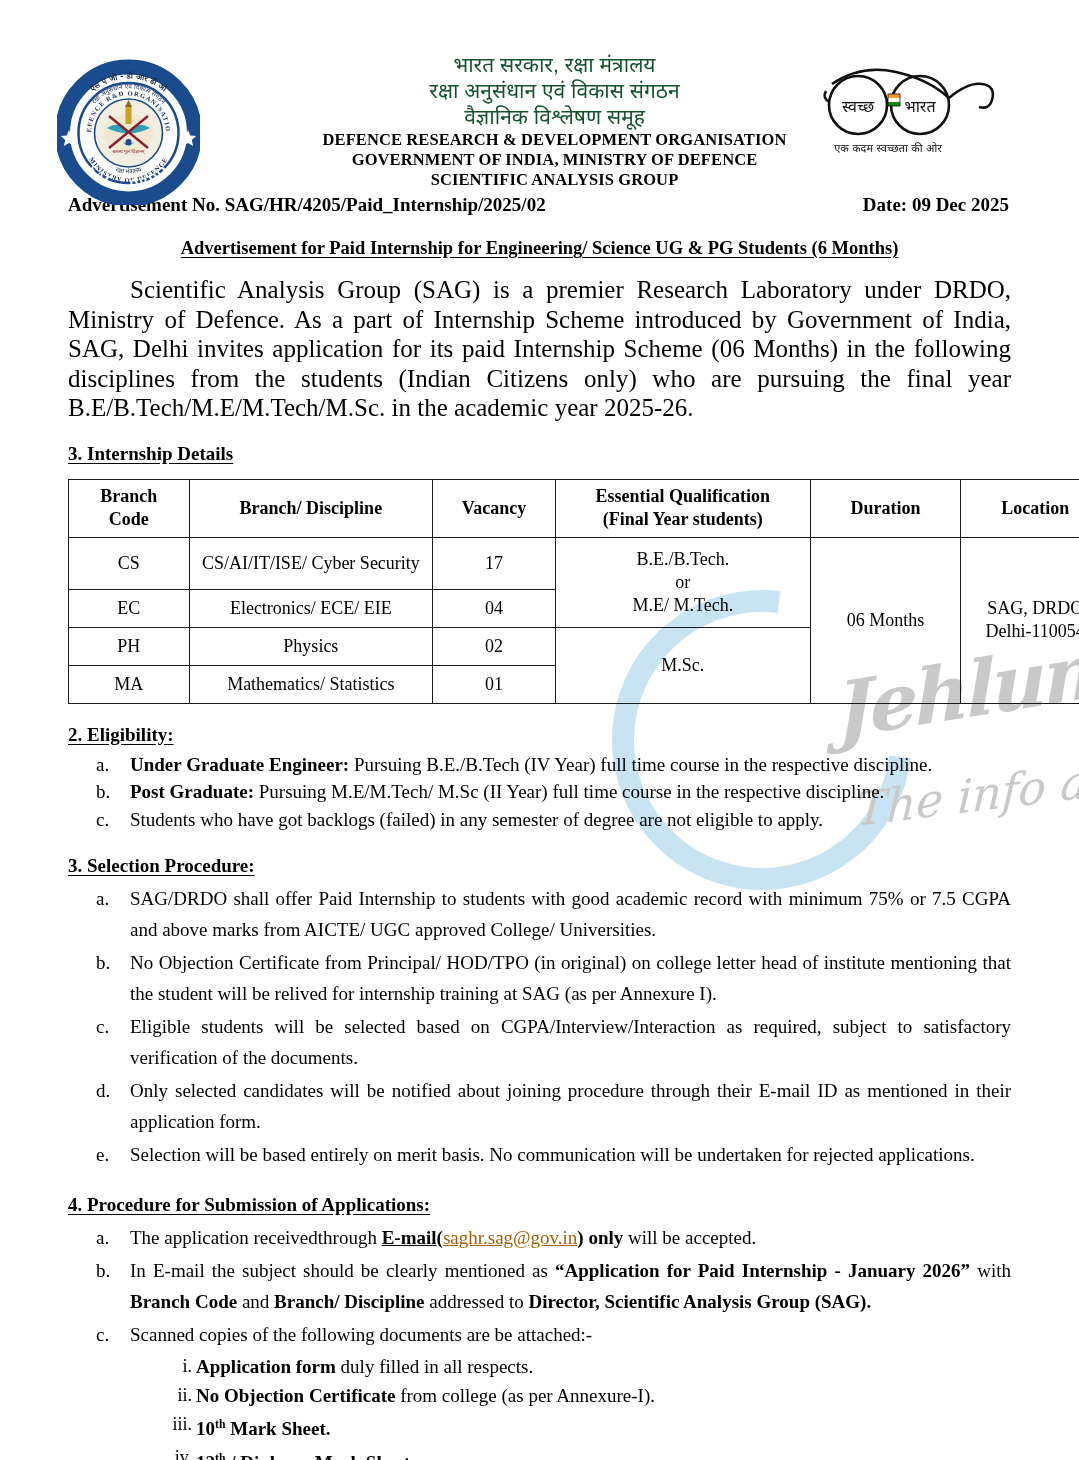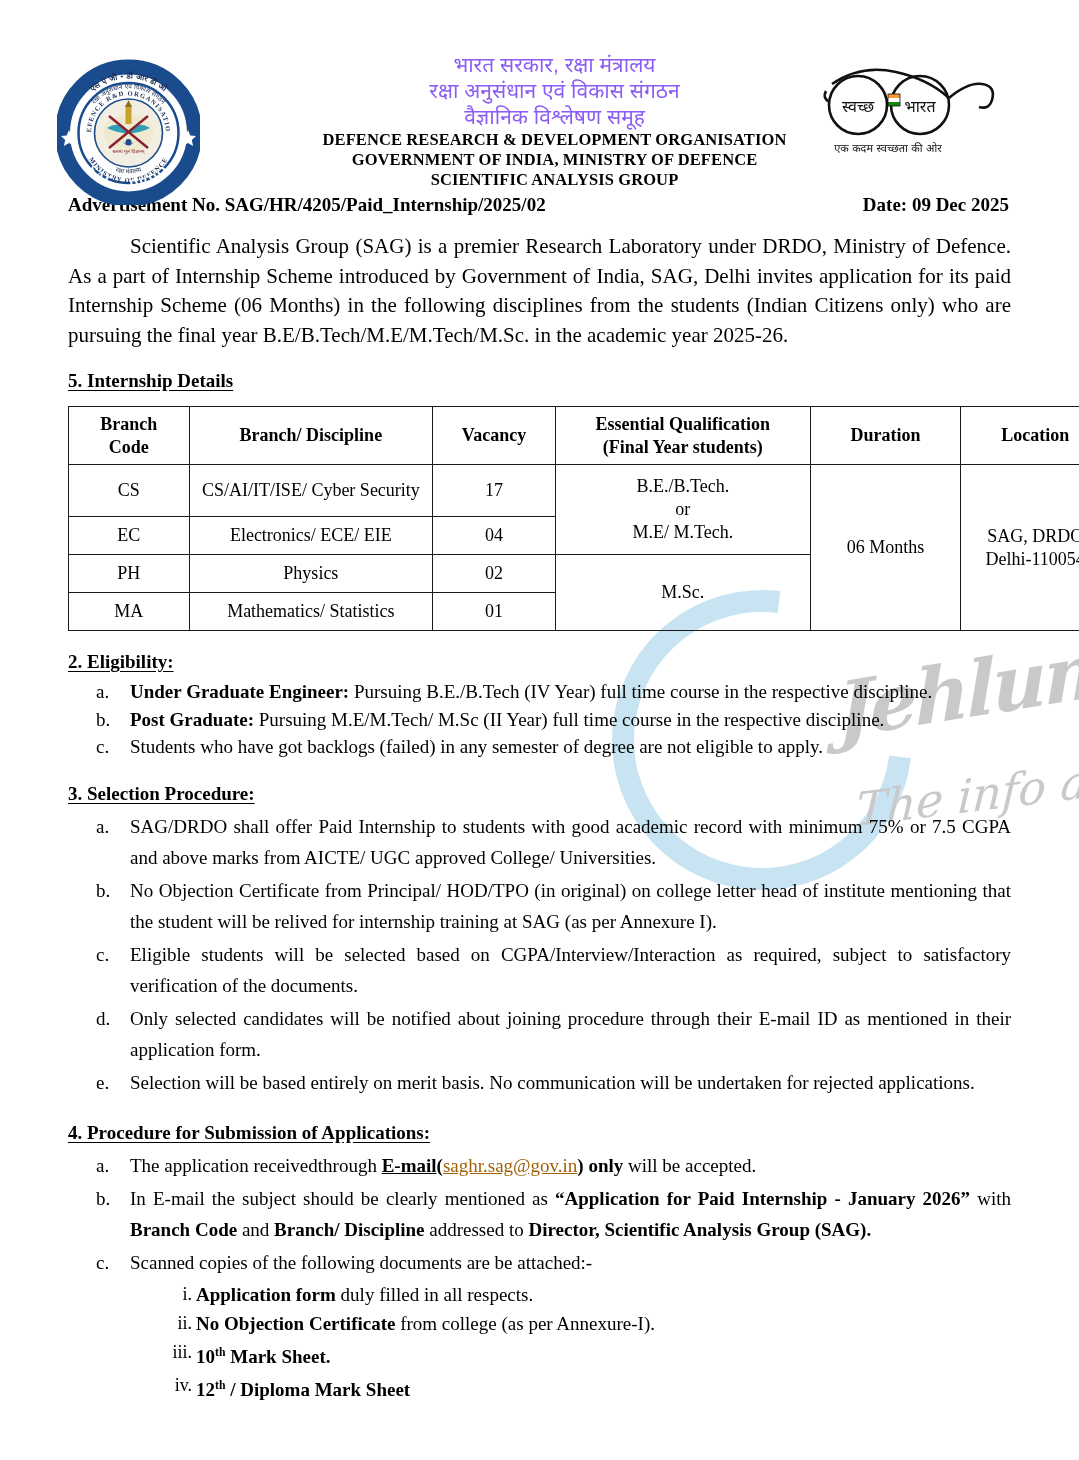--- a/index.html
+++ b/index.html
@@ -46,21 +46,21 @@
   .content { position:relative; z-index:2; }
 
   
   .header { position:relative; height:170px; padding-top:52px; }
   .logo-left { position:absolute; left:57px; top:58px; width:143px; height:147px; }
   .logo-right { position:absolute; left:816px; top:58px; width:192px; height:110px; }
 
   .header-text { text-align:center; margin:0 auto; width:560px; padding-left:30px; }
   .hindi-line {
     font-family:"Liberation Sans","DejaVu Sans",sans-serif;
-    font-size:21px; line-height:26px; color:#8b5cf6;
+    font-size:21px; line-height:26px; color:#14532d;
   }
   .eng-line {
     font-family:"Liberation Serif","DejaVu Serif",serif;
     font-weight:bold; font-size:16.5px; line-height:20px;
     letter-spacing:.1px;
   }
 
   
   .advert-row {
     display:flex; justify-content:space-between; align-items:baseline;
@@ -69,21 +69,21 @@
   }
 
   .title-center {
     text-align:center; margin:22px 0 0 0;
     font-weight:bold; font-size:18.5px;
   }
   .title-center span { text-decoration:underline; text-underline-offset:3px; }
 
   .intro {
     margin:16px 68px 0 68px;
-    font-size:21px; line-height:29.5px;
+    font-size:25px; line-height:29.5px;
     text-align:justify; text-justify:inter-word;
     text-indent:62px;
   }
 
   .sec-head {
     margin:20px 0 0 68px;
     font-weight:bold; font-size:19px;
   }
   .sec-head span { text-decoration:underline; text-underline-offset:3px; }
 
@@ -244,25 +244,28 @@
         <div class="eng-line">GOVERNMENT OF INDIA, MINISTRY OF DEFENCE</div>
         <div class="eng-line">SCIENTIFIC ANALYSIS GROUP</div>
       </div>
     </div>
 
     <div class="advert-row">
       <div>Advertisement No. SAG/HR/4205/Paid_Internship/2025/02</div>
       <div>Date: 09 Dec 2025</div>
     </div>
 
+    <div class="title-center">
+      <span>Advertisement for Paid Internship for Engineering/ Science UG &amp; PG Students (6 Months)</span>
+    </div>
 
     <p class="intro">Scientific Analysis Group (SAG) is a premier Research Laboratory under DRDO, Ministry of Defence. As a part of Internship Scheme introduced by Government of India, SAG, Delhi invites application for its paid Internship Scheme (06 Months) in the following disciplines from the students (Indian Citizens only) who are pursuing the final year B.E/B.Tech/M.E/M.Tech/M.Sc. in the academic year 2025-26.</p>
 
     <div class="sec-head">
-      <span>5. Internship Details</span>
+      <span>3. Internship Details</span>
     </div>
 
     <table class="itab">
       <tbody>
         <tr class="hdr-tall">
           <th class="c-code">
             <div>Branch</div>
             <div>Code</div>
           </th>
           <th class="c-disc">Branch/ Discipline</th>

